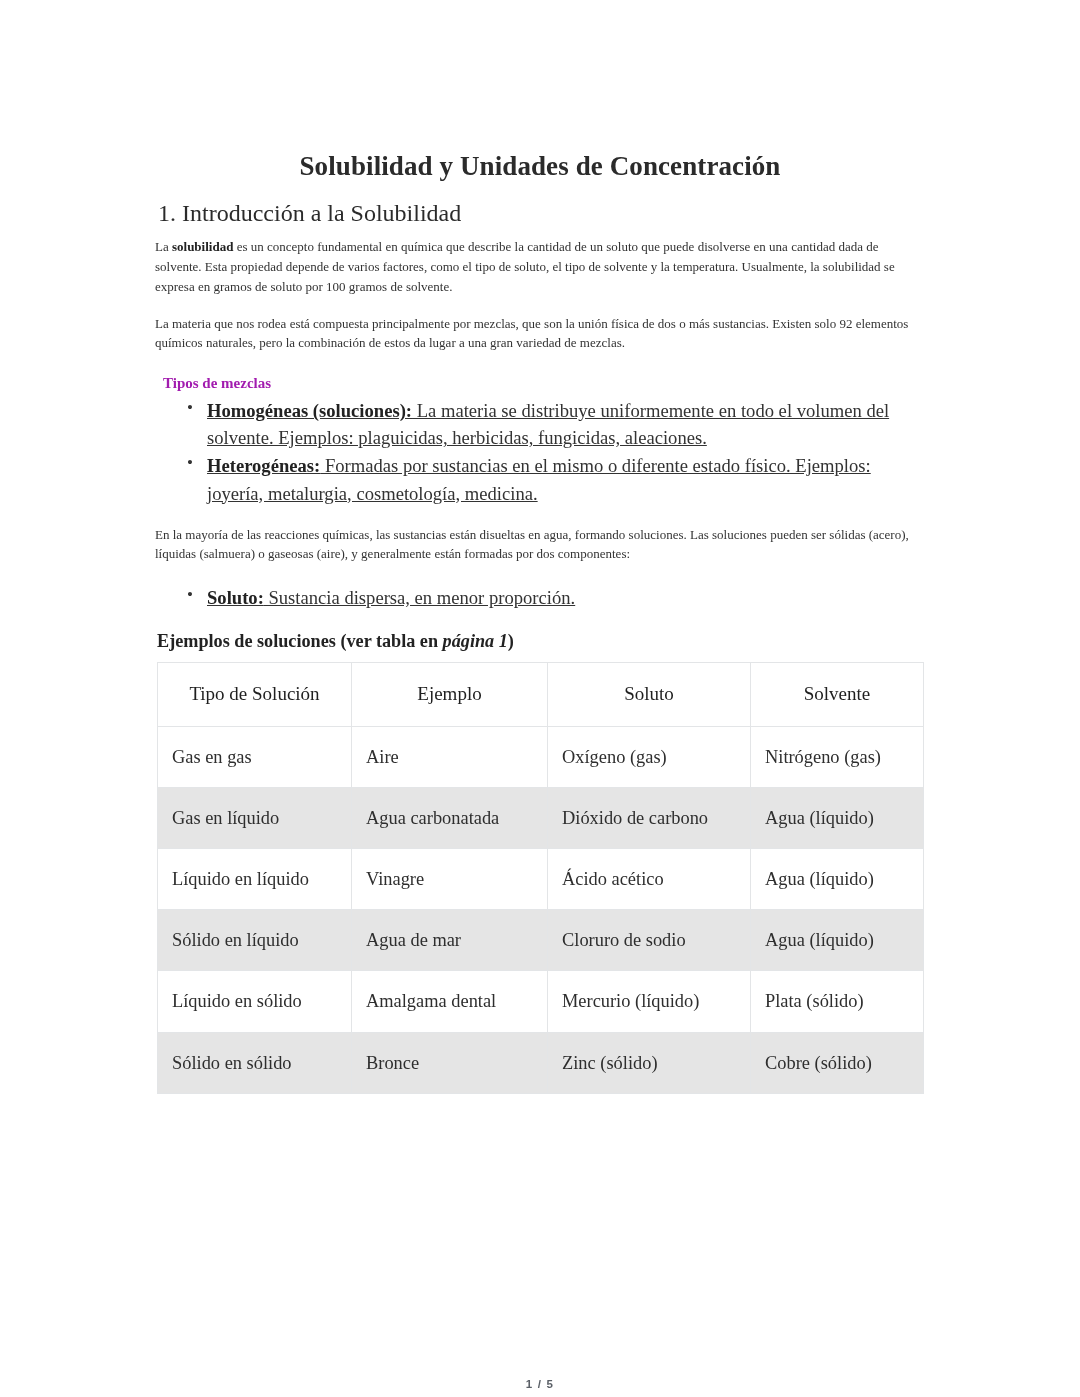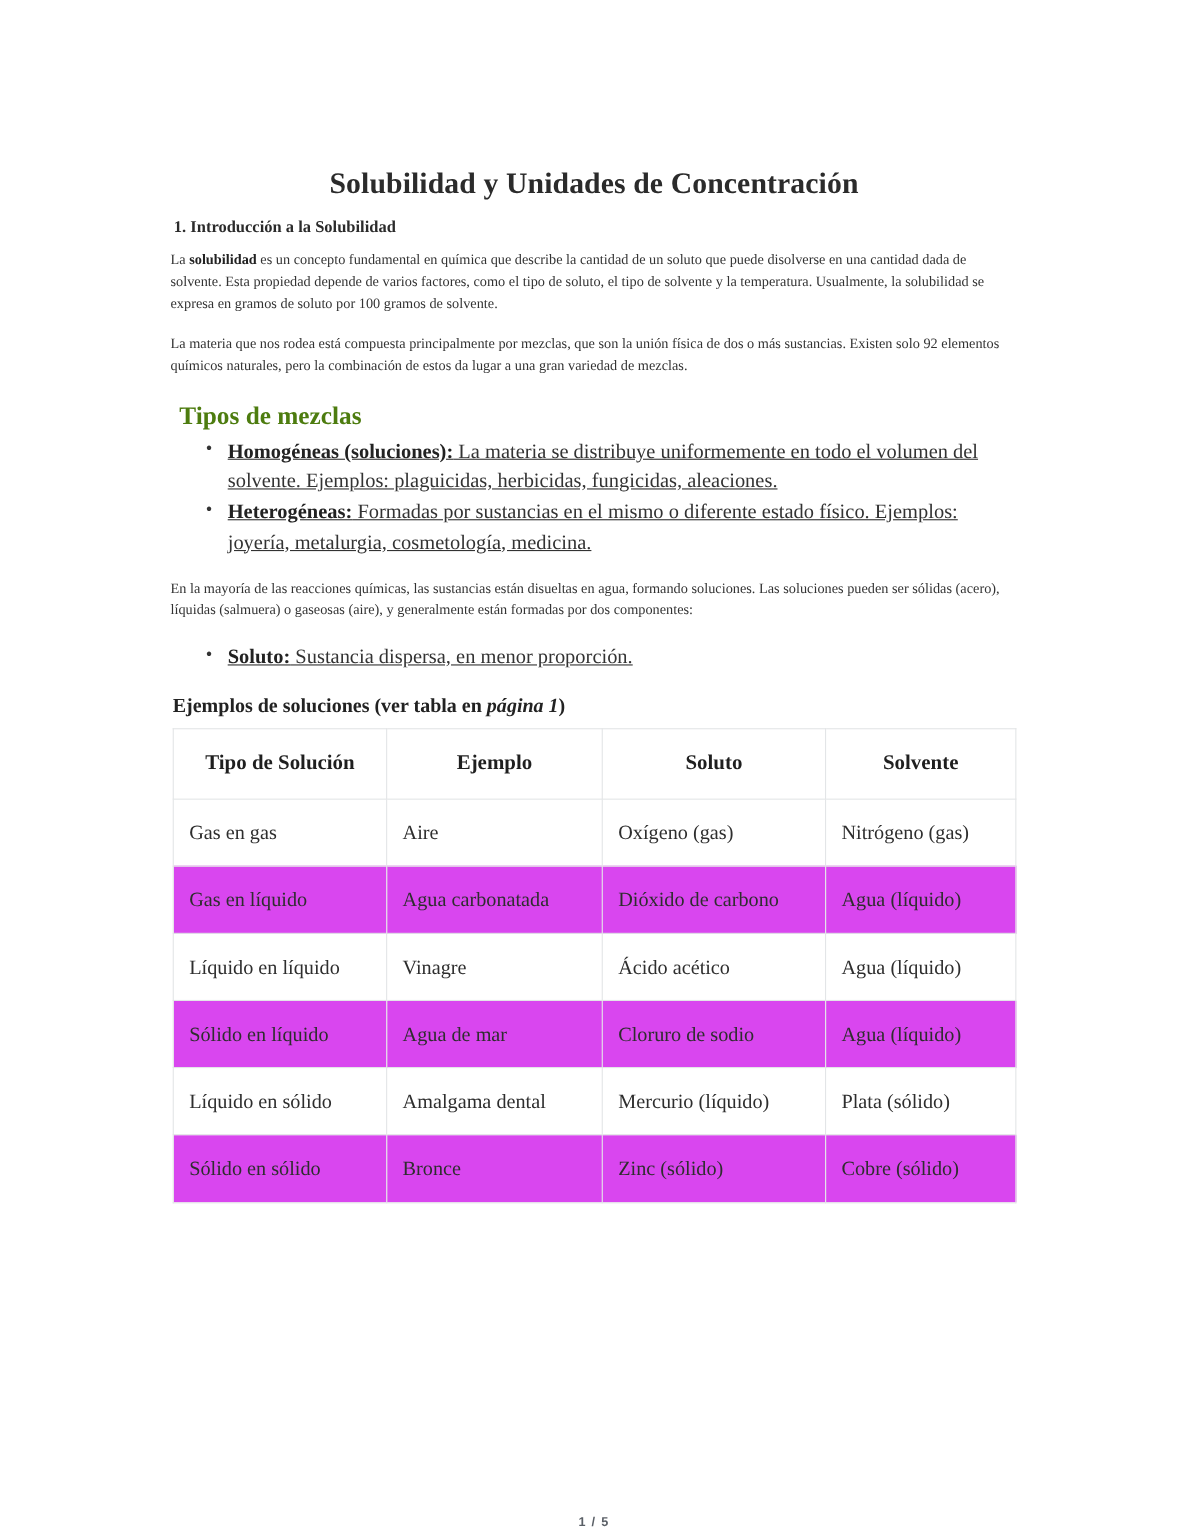--- a/index.html
+++ b/index.html
@@ -37,44 +37,44 @@
     font-weight: 700;
     color: #2b2b2b;
     text-align: center;
     letter-spacing: 0.1px;
     margin: 0 0 16px 0;
     line-height: 1.2;
   }
 
   
   .section-heading {
-    font-size: 15px;
-    font-weight: 700;
+    font-size: 24px;
+    font-weight: 400;
     color: #2b2b2b;
     margin: 0 0 9px 3px;
     line-height: 1.25;
   }
 
   
   p.para {
     font-size: 13px;
     line-height: 1.52;
     margin: 0 0 20px 0;
     color: #333333;
     text-align: left;
   }
   p.para.tight { margin-bottom: 17px; }
 
   b, strong { font-weight: 700; color: #222222; }
 
   
   .sub-heading {
-    font-size: 23px;
-    font-weight: 700;
-    color: #4d7c0f;
+    font-size: 15px;
+    font-weight: 700;
+    color: #a21caf;
     margin: 0 0 3px 8px;
     line-height: 1.4;
   }
 
   
   ul.bullets {
     margin: 0 0 18px 0;
     padding: 0 0 0 52px;
     list-style: none;
     text-decoration: underline;
@@ -122,32 +122,32 @@
 
   table.solutions th,
   table.solutions td {
     border: 1px solid #e3e5e7;
     vertical-align: middle;
     line-height: 1.42;
     color: #2e2e2e;
   }
   table.solutions th {
     text-align: center;
-    font-weight: 700;
+    font-weight: 400;
     color: #1f1f1f;
     padding: 18px 10px;
     background: #ffffff;
     font-size: 19px;
   }
   table.solutions td {
     text-align: left;
     padding: 17px 14px;
     font-weight: 400;
   }
-  table.solutions tbody tr.striped td { background: #d946ef; }
+  table.solutions tbody tr.striped td { background: #e5e5e5; }
   table.solutions tbody tr.plain td { background: #ffffff; }
 
   
   .page-footer {
     position: absolute;
     left: 0;
     right: 0;
     top: 1352px;
     text-align: center;
     font-family: "Liberation Sans", "DejaVu Sans", sans-serif;

